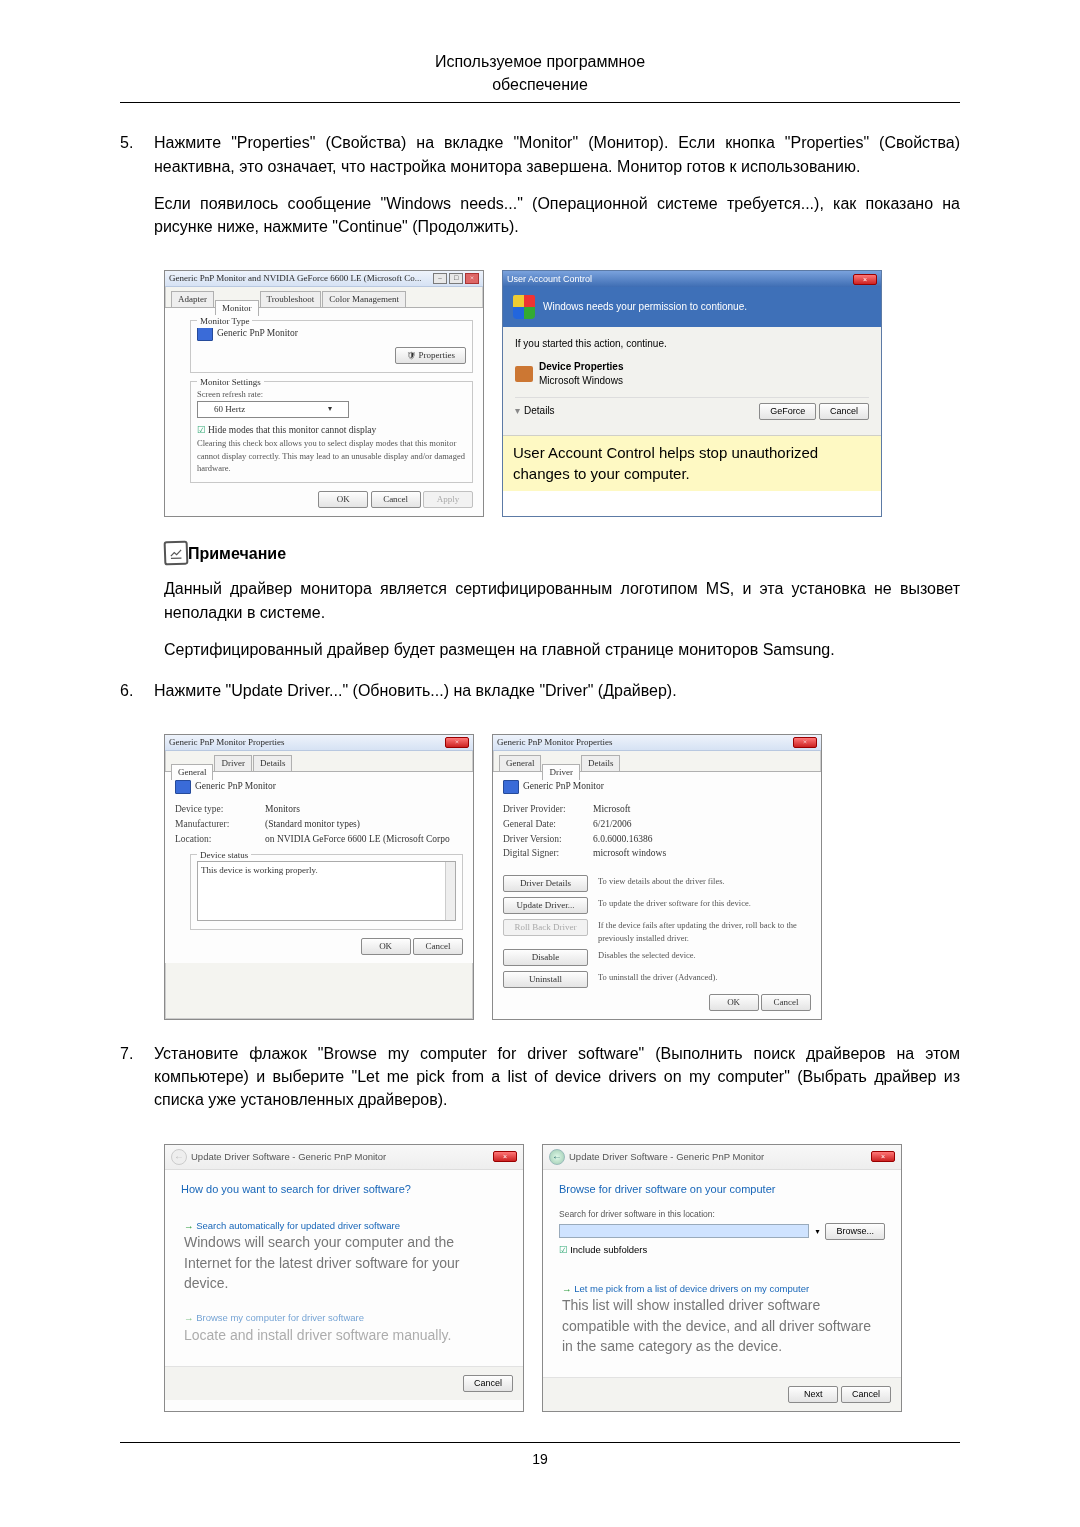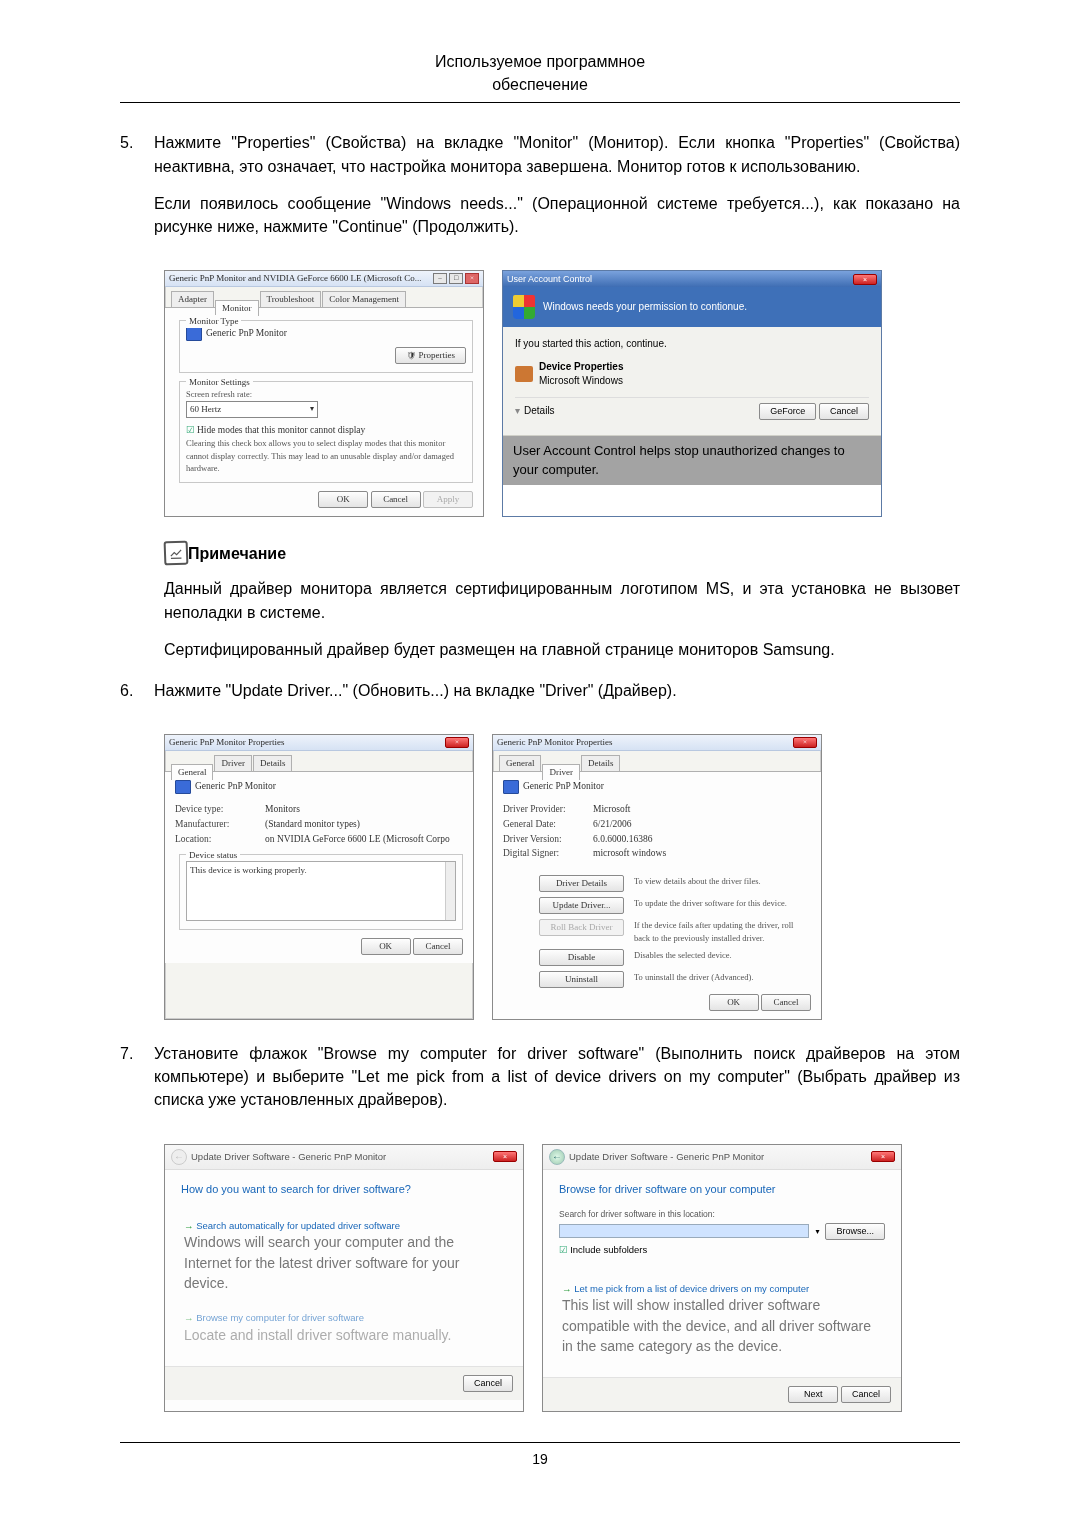--- a/index.html
+++ b/index.html
@@ -46,48 +46,48 @@
   .win-titlebar .t-buttons { display: flex; gap: 2px; }
   .t-btn { width: 14px; height: 11px; border: 1px solid #7a7a7a; background: #e8e8e8; font-size: 7px; line-height: 9px; text-align: center; }
   .t-close { background: #d66; border-color: #a33; color:#fff; }
   .t-close-x { background: linear-gradient(#f77,#c22); border-color:#900; color:#fff; width: 24px; border-radius: 2px; }
 
   .tabs { display: flex; border-bottom: 1px solid #b0b0b0; padding: 4px 6px 0 6px; gap: 1px; }
   .tab { border: 1px solid #b0b0b0; border-bottom: none; padding: 1px 6px; background: #eee; font-size: 9px; }
   .tab.active { background: #fdfdfd; position: relative; top: 9px; }
 
   .win-body { padding: 8px 10px; background: #fdfdfd; }
-  .groupbox { border: 1px solid #c8c8c8; padding: 6px 6px 8px 6px; margin: 4px 0 8px 4px; position: relative; }
+  .groupbox { border: 1px solid #c8c8c8; padding: 6px 6px 8px 6px; margin: 4px 0 8px 15px; position: relative; }
   .groupbox-legend { position: absolute; top: -6px; left: 6px; background: #fdfdfd; padding: 0 3px; font-size: 9px; }
   .btn {
     display: inline-block; border: 1px solid #8a8a8a; background: linear-gradient(#fefefe,#e4e4e4);
     padding: 1px 10px; font-size: 9px; border-radius: 2px; min-width: 50px; text-align: center;
   }
   .btn.disabled { color: #aaa; border-color: #c0c0c0; background: #f2f2f2; }
   .btn.shield::before { content: "🛡 "; font-size: 8px; }
-  .select { border: 1px solid #888; background: #fff; padding: 1px 3px; width: 132px; display:flex; justify-content: space-between; align-items:center; font-size: 9px; }
+  .select { border: 1px solid #888; background: #fff; padding: 1px 16px; width: 152px; display:flex; justify-content: space-between; align-items:center; font-size: 9px; }
   .chev { font-size: 8px; }
   .checkbox::before { content: "☑ "; color: #3a7; }
   .mon-icon { width: 16px; height: 14px; background: #3a6bd8; border: 1px solid #254a9a; display: inline-block; vertical-align: middle; margin-right: 4px; border-radius: 1px; }
   .row-r { text-align: right; margin-top: 6px; }
   .info-row { display: flex; gap: 10px; margin: 1px 0; }
   .info-k { width: 80px; color: #444; }
   .small { font-size: 8.5px; color: #555; }
   .textarea { border: 1px solid #aaa; background: #fff; height: 60px; padding: 2px 3px; font-size: 9px; position: relative; }
   .textarea .sb { position:absolute; right:0; top:0; bottom:0; width:10px; background:#eee; border-left:1px solid #ccc;}
 
   
   .uac { width: 380px; border: 1px solid #5c7aa5; font-size: 10px; }
   .uac-title { background: linear-gradient(#7aa2dd,#3e6db3); color: #fff; display:flex; justify-content:space-between; align-items:center; padding:2px 4px; height:16px; font-size:9px;}
   .uac-banner { background: #3e70b8; color: #fff; display:flex; align-items:center; gap:8px; padding: 8px 10px; }
   .uac-shield { width: 22px; height: 24px; background: conic-gradient(#e33 0 25%, #3a3 0 50%, #26d 0 75%, #ec3 0 100%); border-radius: 2px 2px 4px 4px; }
   .uac-body { background: #f2f2ee; padding: 10px 12px; }
   .uac-icon { width:18px; height:16px; background:#c73; display:inline-block; vertical-align:middle; margin-right:6px; border-radius:2px;}
   .uac-row { display:flex; align-items:center; justify-content:space-between; padding:5px 0; border-top:1px solid #ddd; margin-top:8px;}
-  .uac-footer { background:#a3a3a3; padding:6px 10px; font-size:13px; border-top:1px solid #d0d0c8;}
+  .uac-footer { background:#fef9c3; padding:6px 10px; font-size:15px; border-top:1px solid #d0d0c8;}
 
   
   .note { display:flex; align-items:center; margin: 24px 0 12px 44px; }
   .note-icon { width: 24px; height: 24px; border: 2px solid #555; border-radius: 3px; display:flex; align-items:center; justify-content:center; transform: rotate(-2deg); }
   .note-icon svg { width: 14px; height: 14px; }
   .note-title { font-weight: bold; }
 
   .note-body { margin: 0 0 18px 44px; }
   .note-body p { margin-bottom: 14px; text-align: justify; }
 
@@ -102,21 +102,21 @@
   .wiz-opt { border:1px solid transparent; padding:6px 2px; margin:4px 0; }
   .wiz-opt .lead { color:#1866b8; }
   .wiz-opt .lead::before { content: "→ "; color:#2a9a3a; font-weight:bold; }
   .wiz-opt .sub { color:#777; font-size:14px; }
   .wiz-foot { text-align:right; padding:8px 10px; border-top:1px solid #e2e2e2; background:#f3f3f0;}
   .field-row { display:flex; align-items:center; gap:6px; margin:3px 0;}
   .textin { border:1px solid #9ab; background:#cfe3ff; height:14px; flex:1;}
   .chk::before { content:"☑ "; color:#3a7;}
 
   .driver-btn-row { display:flex; gap:10px; align-items:flex-start; margin:5px 0;}
-  .driver-btn-row .btn { width: 85px; margin-left: 36px; }
+  .driver-btn-row .btn { width: 85px; }
   .driver-btn-row .desc { font-size:8.5px; color:#555; flex:1;}
 
   .footer-rule { border:0; border-top:1px solid #000; margin: 30px 0 6px 0;}
   .page-num { text-align:center; font-size:14px; }
 </style>
 </head>
 <body>
 
 <div class="header">
   <div class="header-title">Используемое программное</div>

